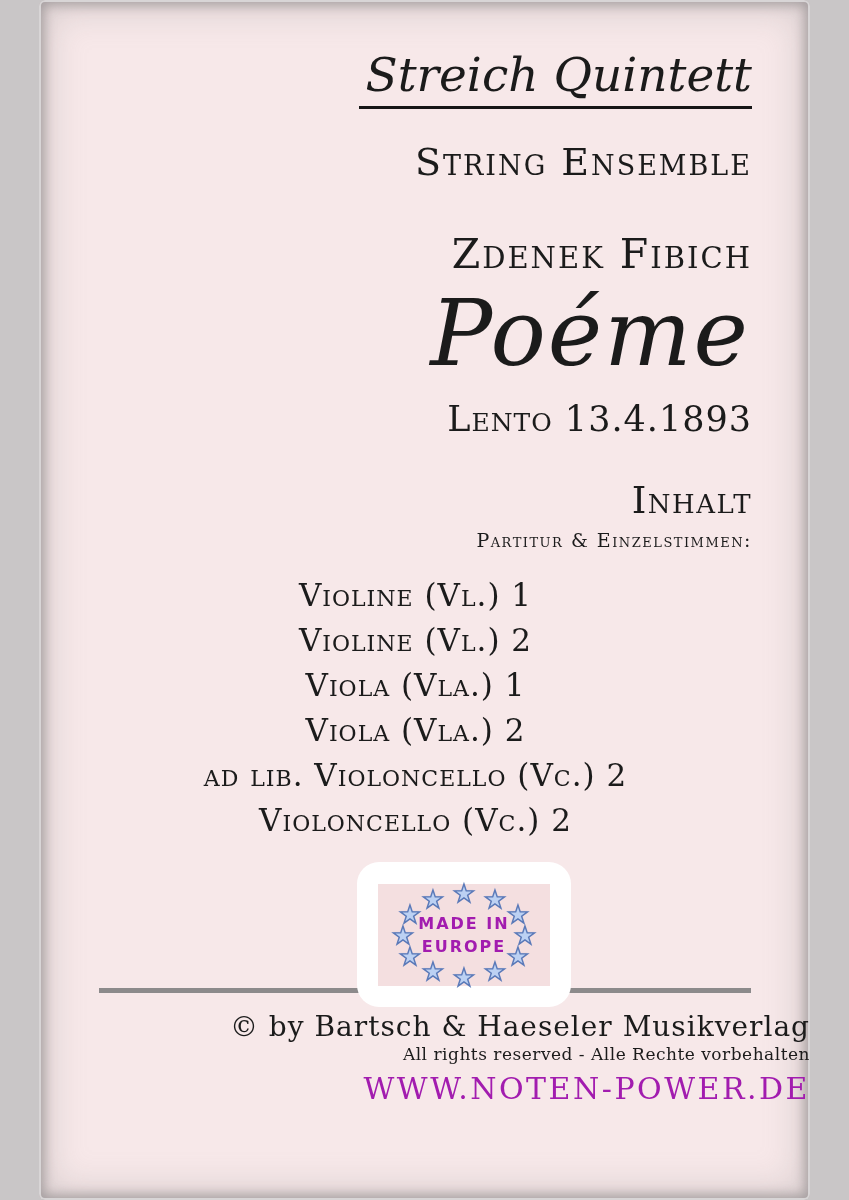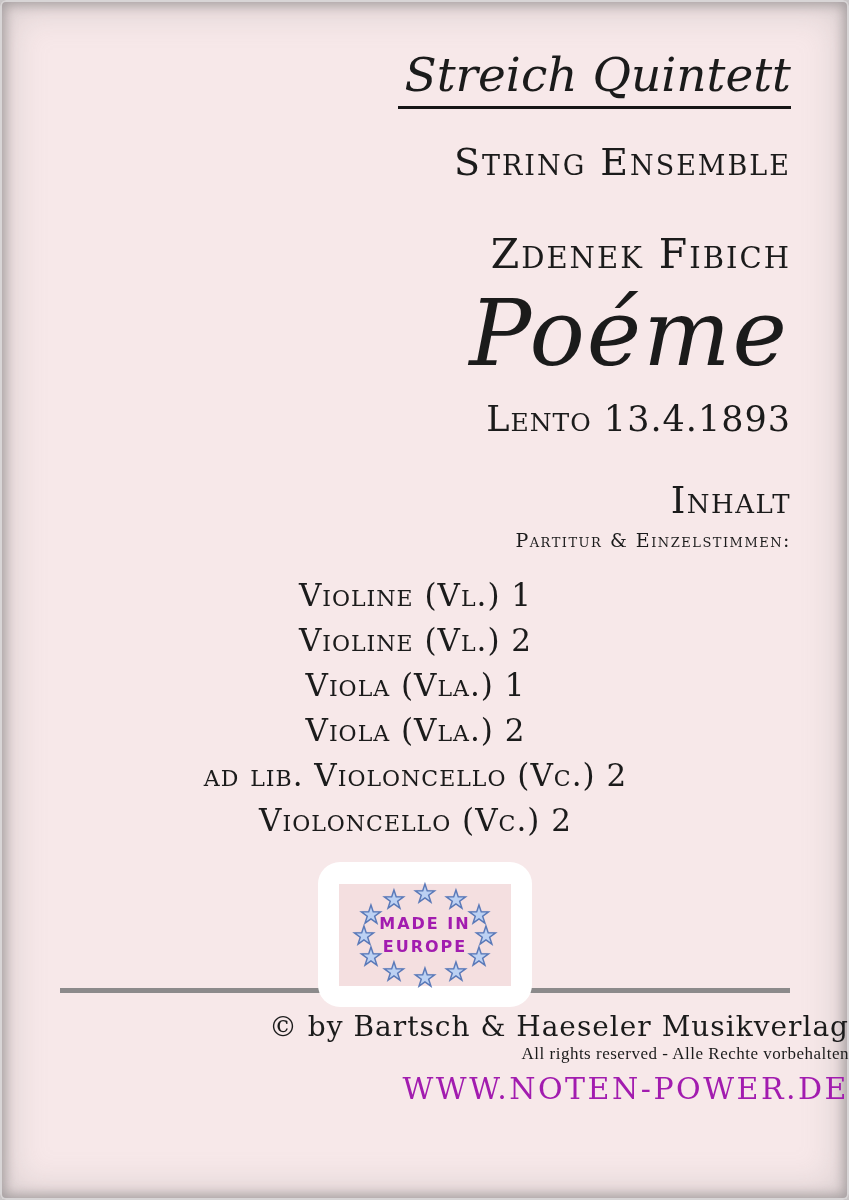--- a/index.html
+++ b/index.html
@@ -1,18 +1,18 @@
 <!DOCTYPE html>
 <html><head>
 <meta charset="utf-8">
 <style>
   html, body { margin: 0; padding: 0; background: #c9c6c7; }
   .page {
     position: relative;
-    width: 849px;
+    width: 771px;
     height: 1200px;
     margin: 0 auto;
     background: #f7e8e9;
     color: #1b1b1b;
     font-family: "DejaVu Serif", "Liberation Serif", serif;
     border-radius: 6px;
     overflow: hidden;
     box-shadow:
       inset 0 0 0 2px #d8d5d6,
       inset 0 0 12px 5px rgba(145, 140, 142, 0.75),
@@ -144,21 +144,21 @@
   }
 
   
   .footer {
     position: absolute;
     left: 0; right: 0;
     top: 1010px;
     text-align: right;
   }
   .copyright { font-size: 28px; letter-spacing: 1px; }
-  .rights    { font-size: 17px; margin-top: 1px; letter-spacing: 0.5px; font-family: Liberation Serif, serif; }
+  .rights    { font-size: 17px; margin-top: 1px; letter-spacing: 0.5px; }
   .website   { font-size: 30px; margin-top: 7px; letter-spacing: 2.5px; color: #a21caf; }
 </style>
 </head>
 <body>
 
 <div class="page">
 
   <div class="content">
     <div class="title-de">
       <span class="underlined">Streich Quintett</span>

